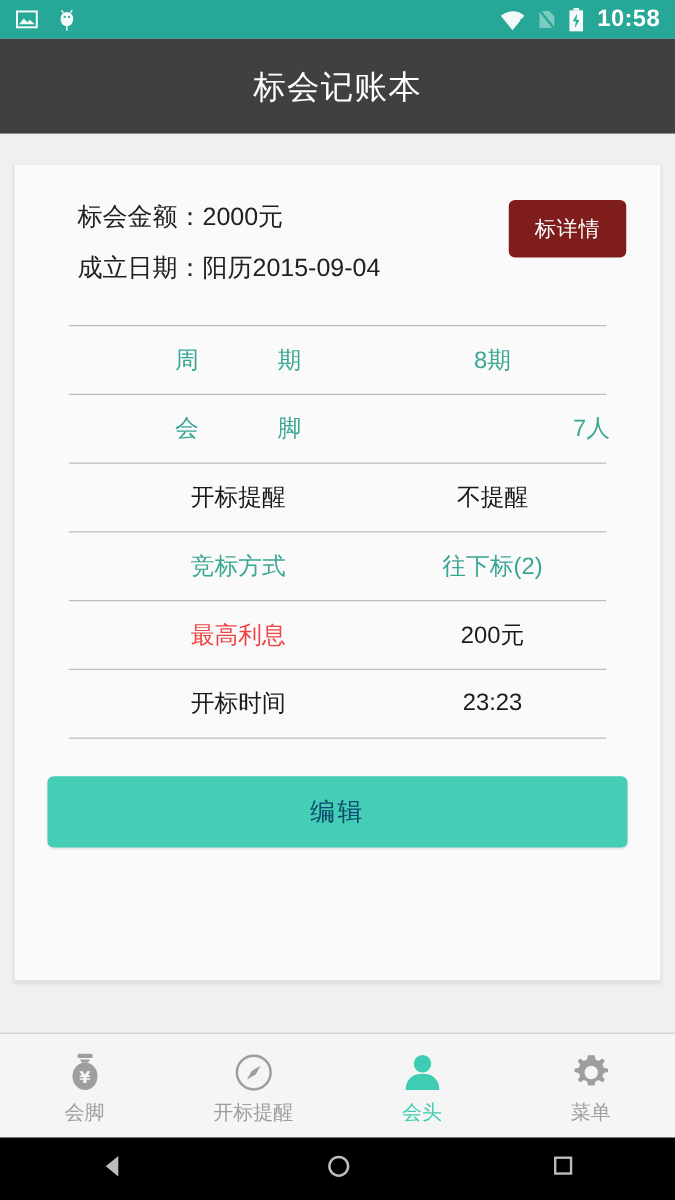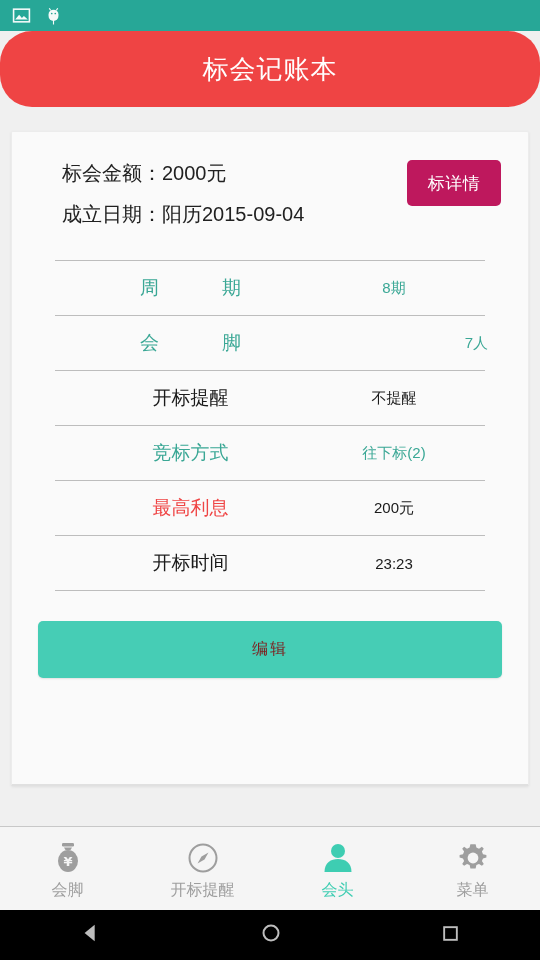--- a/index.html
+++ b/index.html
@@ -53,26 +53,25 @@
     color: #ffffff;
     font-size: 19px;
     font-weight: bold;
     letter-spacing: 0.3px;
     margin-left: 2px;
   }
 
   
   .app-bar {
     height: 76px;
-    background: #ef4444;
+    background: #404040;
     display: flex;
     align-items: center;
     justify-content: center;
     flex: 0 0 auto;
-    border-radius: 32px;
   }
   .app-bar-title {
     color: #ffffff;
     font-size: 26px;
     letter-spacing: 1px;
   }
 
   
   .content {
     flex: 1 1 auto;
@@ -105,21 +104,21 @@
     margin-left: 20px;
   }
   .summary-label { color: #212121; }
   .summary-value { color: #212121; }
   .detail-btn {
     position: absolute;
     right: 27px;
     top: 28px;
     width: 94px;
     height: 46px;
-    background: #be185d;
+    background: #7f1d1d;
     border: none;
     border-radius: 5px;
     color: #ffffff;
     font-size: 17px;
     font-family: inherit;
     letter-spacing: 0.5px;
     cursor: pointer;
     padding: 0;
   }
 
@@ -141,35 +140,35 @@
     left: 13px;
     width: 245px;
     text-align: center;
     font-size: 19px;
   }
   .row-value {
     position: absolute;
     left: 245px;
     width: 188px;
     text-align: center;
-    font-size: 15px;
+    font-size: 19px;
   }
   .spaced { letter-spacing: 22px; text-indent: 22px; }
 
   .edit-wrap {
     padding: 30px 26px 0 26px;
   }
   .edit-btn {
     width: 100%;
     height: 57px;
     background: #46cdb5;
     border: none;
     border-radius: 5px;
-    color: #7f1d1d;
-    font-size: 16px;
+    color: #0c4a6e;
+    font-size: 20px;
     font-family: inherit;
     letter-spacing: 2px;
     cursor: pointer;
     box-shadow: 0 1px 2px rgba(0,0,0,0.10);
   }
 
   
   .bottom-nav {
     height: 83px;
     background: #f5f5f5;
@@ -227,20 +226,43 @@
         <svg width="17" height="20" viewBox="0 0 24 28">
           <path d="M6 3 L8 6 M18 3 L16 6" stroke="#ffffff" stroke-width="1.6" fill="none"></path>
           <path d="M5 12a7 7 0 0 1 14 0v2a7 7 0 0 1-14 0z" fill="#ffffff"></path>
           <circle cx="9.5" cy="10.5" r="1.2" fill="#27a797"></circle>
           <circle cx="14.5" cy="10.5" r="1.2" fill="#27a797"></circle>
           <rect x="11.2" y="18" width="1.6" height="8" fill="#ffffff"></rect>
         </svg>
       </span>
     </div>
     <div class="status-spacer"></div>
+    <div class="status-right">
+      <span class="status-icon">
+        <svg width="22" height="18" viewBox="0 0 24 20">
+          <path d="M12 19 L1.5 6.2 A16 16 0 0 1 22.5 6.2 Z" fill="#ffffff"></path>
+          <rect x="19" y="9" width="2.4" height="6" fill="#27a797"></rect>
+          <rect x="19" y="16.2" width="2.4" height="2.4" fill="#27a797"></rect>
+        </svg>
+      </span>
+      <span class="status-icon">
+        <svg width="17" height="19" viewBox="0 0 20 22">
+          <path d="M3 3h9l5 5v11H3z" fill="#ffffff" opacity="0.42"></path>
+          <path d="M2 1 L18 21" stroke="#27a797" stroke-width="2.2"></path>
+        </svg>
+      </span>
+      <span class="status-icon">
+        <svg width="14" height="20" viewBox="0 0 14 22">
+          <rect x="4.5" y="0.5" width="5" height="2" fill="#ffffff"></rect>
+          <rect x="1" y="2.5" width="12" height="18.5" fill="#ffffff"></rect>
+          <path d="M7.8 5.5 L4 12.2 h2.6 L5.8 18 L9.8 11 H7.2 Z" fill="#27a797"></path>
+        </svg>
+      </span>
+      <span class="status-time">10:58</span>
+    </div>
   </div>
 
   <div class="app-bar">
     <div class="app-bar-title">标会记账本</div>
   </div>
 
   <div class="content">
     <div class="card">
 
       <div class="summary">

